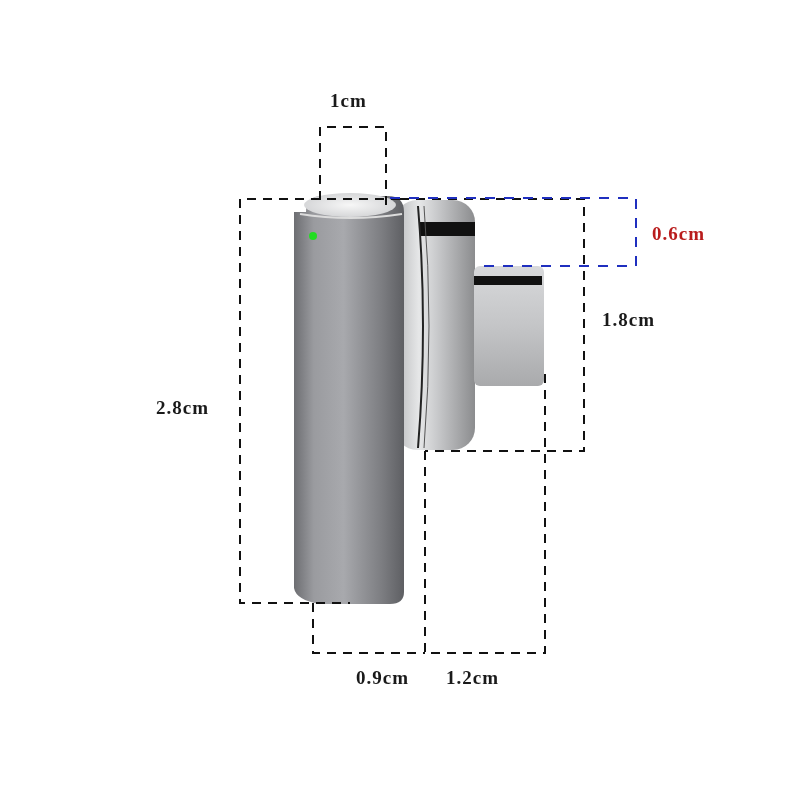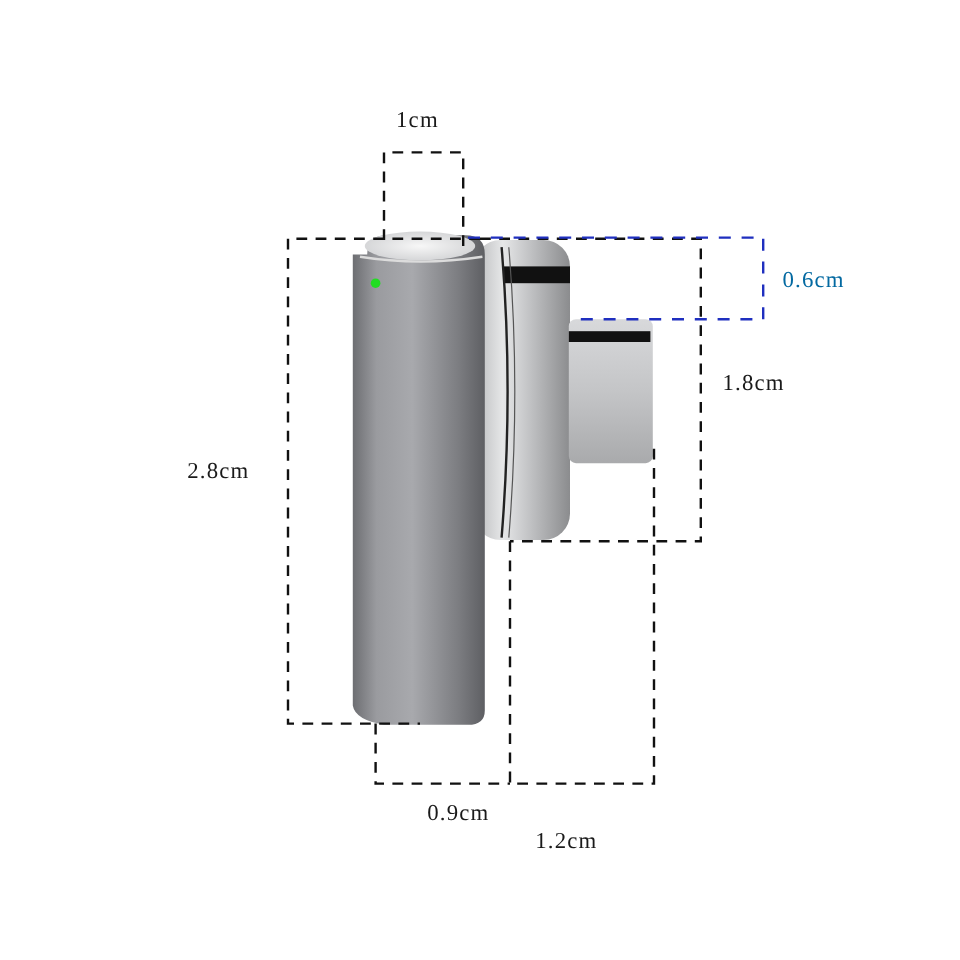--- a/index.html
+++ b/index.html
@@ -1,19 +1,19 @@
 <!DOCTYPE html>
 <html><head>
   <meta charset="utf-8">
   <style>
     html, body { margin: 0; padding: 0; background: #ffffff; }
     body { width: 800px; height: 800px; position: relative; overflow: hidden; font-family: "DejaVu Serif", serif; }
     .stage { position: absolute; left: 0; top: 0; width: 800px; height: 800px; }
-    .label { position: absolute; font-family: "Liberation Serif", "DejaVu Serif", serif; font-size: 19px; font-weight: normal; color: #1a1a1a; letter-spacing: 1px; white-space: nowrap; }
-    .label.blue { color: #0369a1; }
+    .label { position: absolute; font-family: "Liberation Serif", "DejaVu Serif", serif; font-size: 19px; font-weight: bold; color: #1a1a1a; letter-spacing: 1px; white-space: nowrap; }
+    .label.blue { color: #b91c1c; }
     svg { position: absolute; left: 0; top: 0; }
   </style>
 </head>
 <body>
 
 <div class="stage">
   <svg width="800" height="800" viewBox="0 0 800 800">
     <defs>
       <linearGradient id="bodyGrad" x1="0" x2="1" y1="0" y2="0">
         <stop offset="0" stop-color="#6d6e72"></stop>
@@ -72,16 +72,16 @@
     </g>
 
     <g fill="none" stroke="#1f2fbf" stroke-width="2" stroke-dasharray="10,9">
       <polyline points="390,198 636,198 636,266 480,266"></polyline>
     </g>
   </svg>
 
   <span class="label" style="left:330px; top:90px;">1cm</span>
   <span class="label blue" style="left:652px; top:223px;">0.6cm</span>
   <span class="label" style="left:602px; top:309px;">1.8cm</span>
-  <span class="label" style="left:156px; top:382px;">2.8cm</span>
+  <span class="label" style="left:156px; top:397px;">2.8cm</span>
   <span class="label" style="left:356px; top:667px;">0.9cm</span>
-  <span class="label" style="left:446px; top:667px;margin-top:24px;">1.2cm</span>
+  <span class="label" style="left:446px; top:667px;">1.2cm</span>
 </div>
 
 </body></html>

